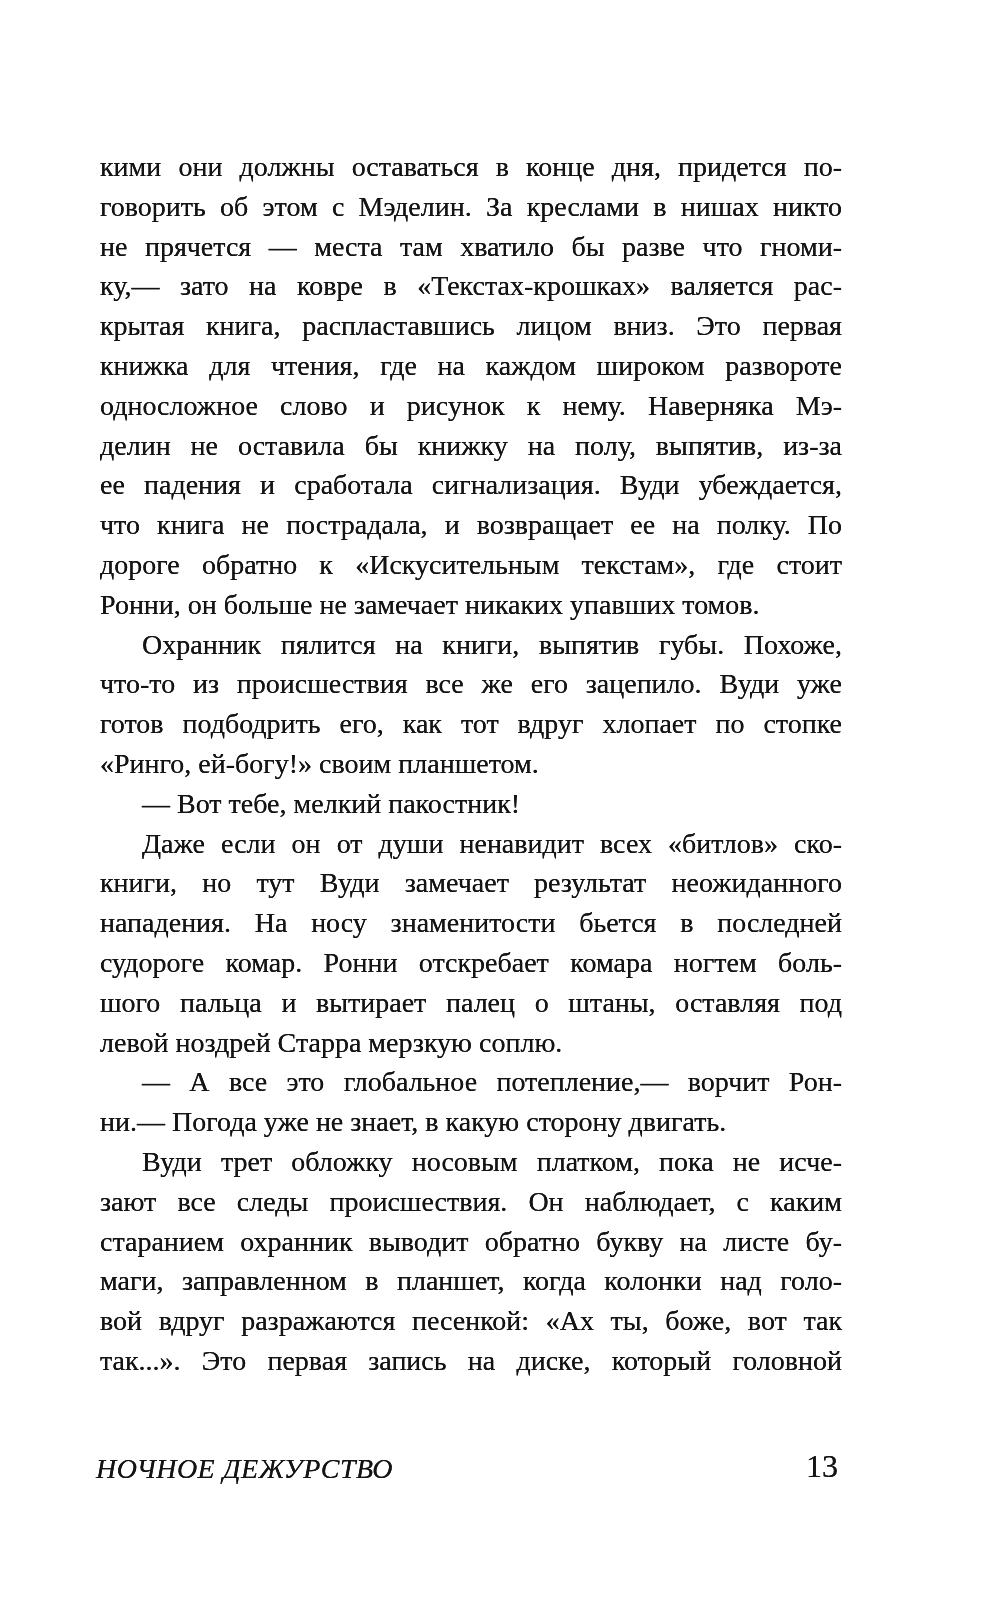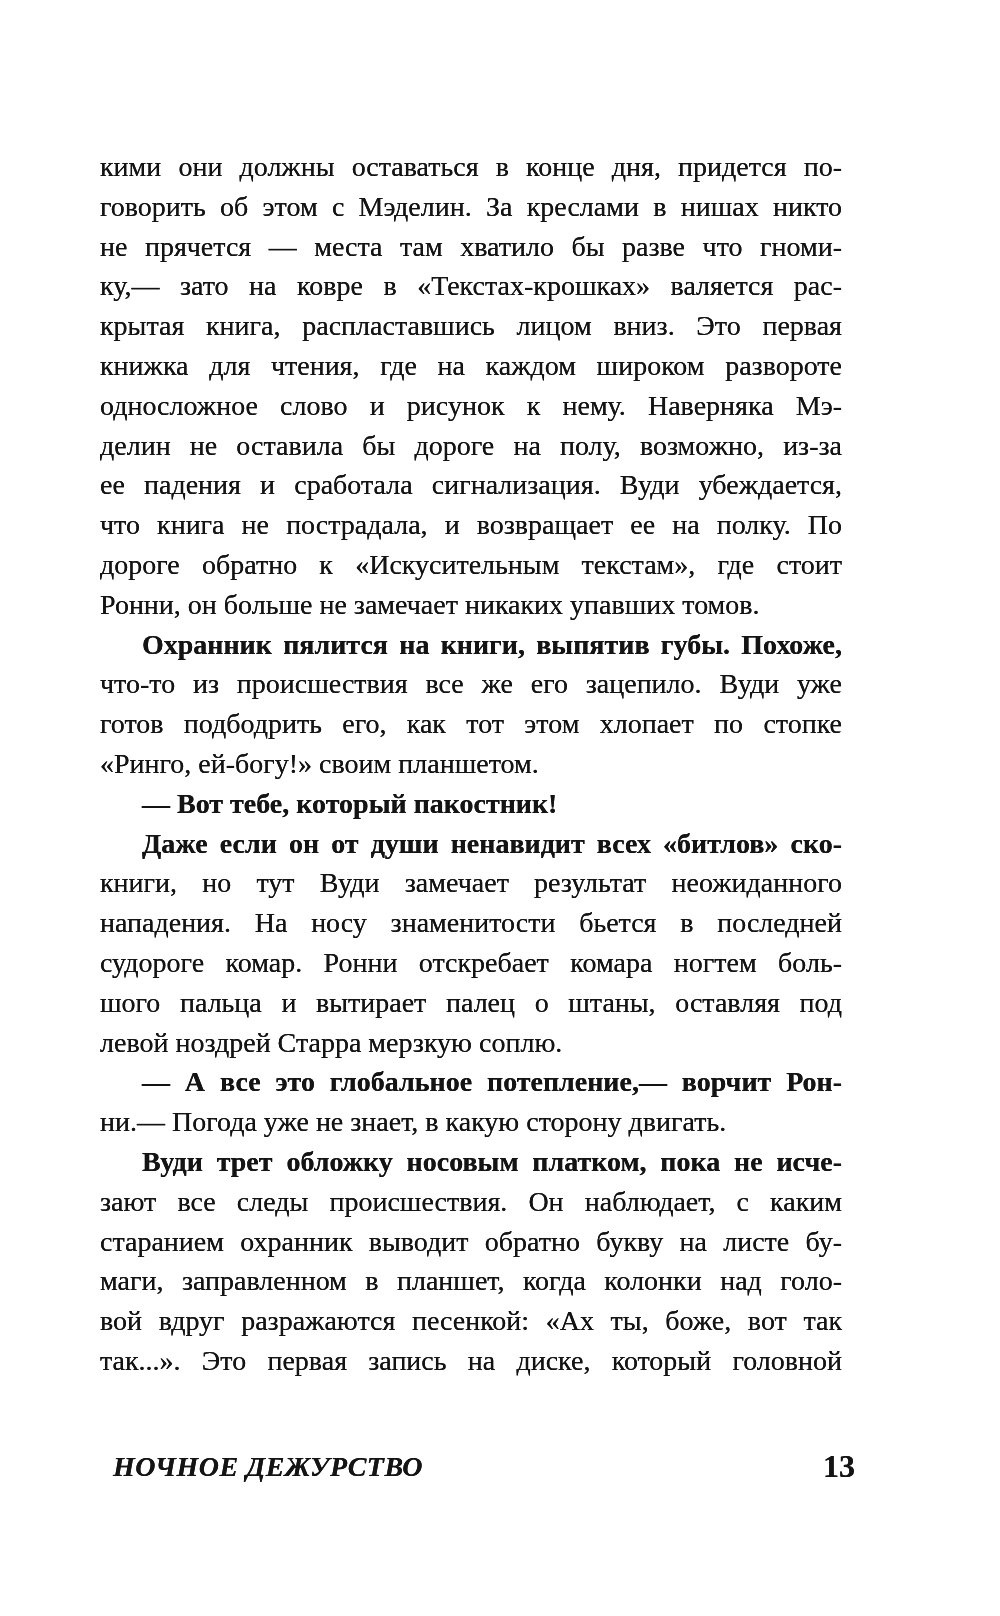--- a/index.html
+++ b/index.html
@@ -29,32 +29,30 @@
   .line {
     text-align: justify;
     text-align-last: justify;
     white-space: normal;
   }
   .line.no-just {
     text-align-last: left;
   }
   .para.indent .line:first-child {
     text-indent: 42px;
-    font-weight: bold;
   }
   .footer {
     position: absolute;
-    left: 113px;
+    left: 96px;
     top: 1448px;
     width: 742px;
     display: flex;
     justify-content: space-between;
-    align-items: center;
+    align-items: flex-end;
     text-shadow: 0 0 0.5px currentColor;
-    font-weight: bold;
   }
   .running-title {
     font-style: italic;
     font-size: 28px;
     letter-spacing: 0.5px;
   }
   .page-number {
     font-size: 32px;
   }
 </style>
@@ -66,34 +64,34 @@
   <div class="text-block">
 
   <div class="para">
         <div class="line">кими они должны оставаться в конце дня, придется по-</div>
         <div class="line">говорить об этом с Мэделин. За креслами в нишах никто</div>
         <div class="line">не прячется — места там хватило бы разве что гноми-</div>
         <div class="line">ку,— зато на ковре в «Текстах-крошках» валяется рас-</div>
         <div class="line">крытая книга, распластавшись лицом вниз. Это первая</div>
         <div class="line">книжка для чтения, где на каждом широком развороте</div>
         <div class="line">односложное слово и рисунок к нему. Наверняка Мэ-</div>
-        <div class="line">делин не оставила бы дороге на полу, возможно, из-за</div>
+        <div class="line">делин не оставила бы книжку на полу, выпятив, из-за</div>
         <div class="line">ее падения и сработала сигнализация. Вуди убеждается,</div>
         <div class="line">что книга не пострадала, и возвращает ее на полку. По</div>
         <div class="line">дороге обратно к «Искусительным текстам», где стоит</div>
         <div class="line no-just">Ронни, он больше не замечает никаких упавших томов.</div>
       </div>
       <div class="para indent">
         <div class="line">Охранник пялится на книги, выпятив губы. Похоже,</div>
         <div class="line">что-то из происшествия все же его зацепило. Вуди уже</div>
-        <div class="line">готов подбодрить его, как тот этом хлопает по стопке</div>
+        <div class="line">готов подбодрить его, как тот вдруг хлопает по стопке</div>
         <div class="line no-just">«Ринго, ей-богу!» своим планшетом.</div>
       </div>
       <div class="para indent">
-        <div class="line no-just">— Вот тебе, который пакостник!</div>
+        <div class="line no-just">— Вот тебе, мелкий пакостник!</div>
       </div>
       <div class="para indent">
         <div class="line">Даже если он от души ненавидит всех «битлов» ско-</div>
         <div class="line">книги, но тут Вуди замечает результат неожиданного</div>
         <div class="line">нападения. На носу знаменитости бьется в последней</div>
         <div class="line">судороге комар. Ронни отскребает комара ногтем боль-</div>
         <div class="line">шого пальца и вытирает палец о штаны, оставляя под</div>
         <div class="line no-just">левой ноздрей Старра мерзкую соплю.</div>
       </div>
       <div class="para indent">

